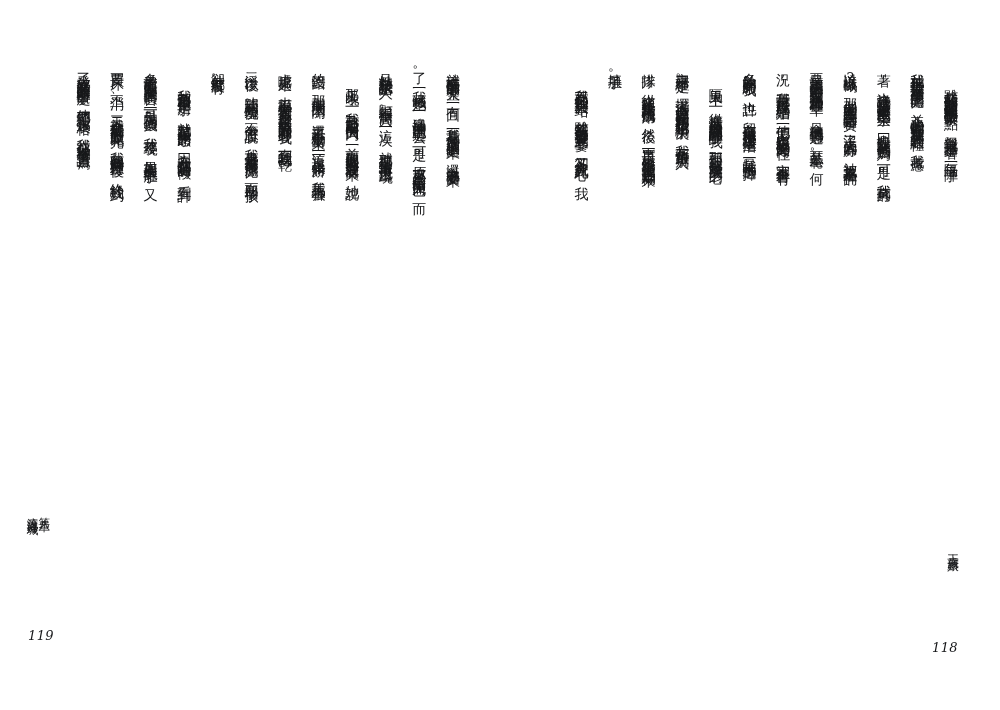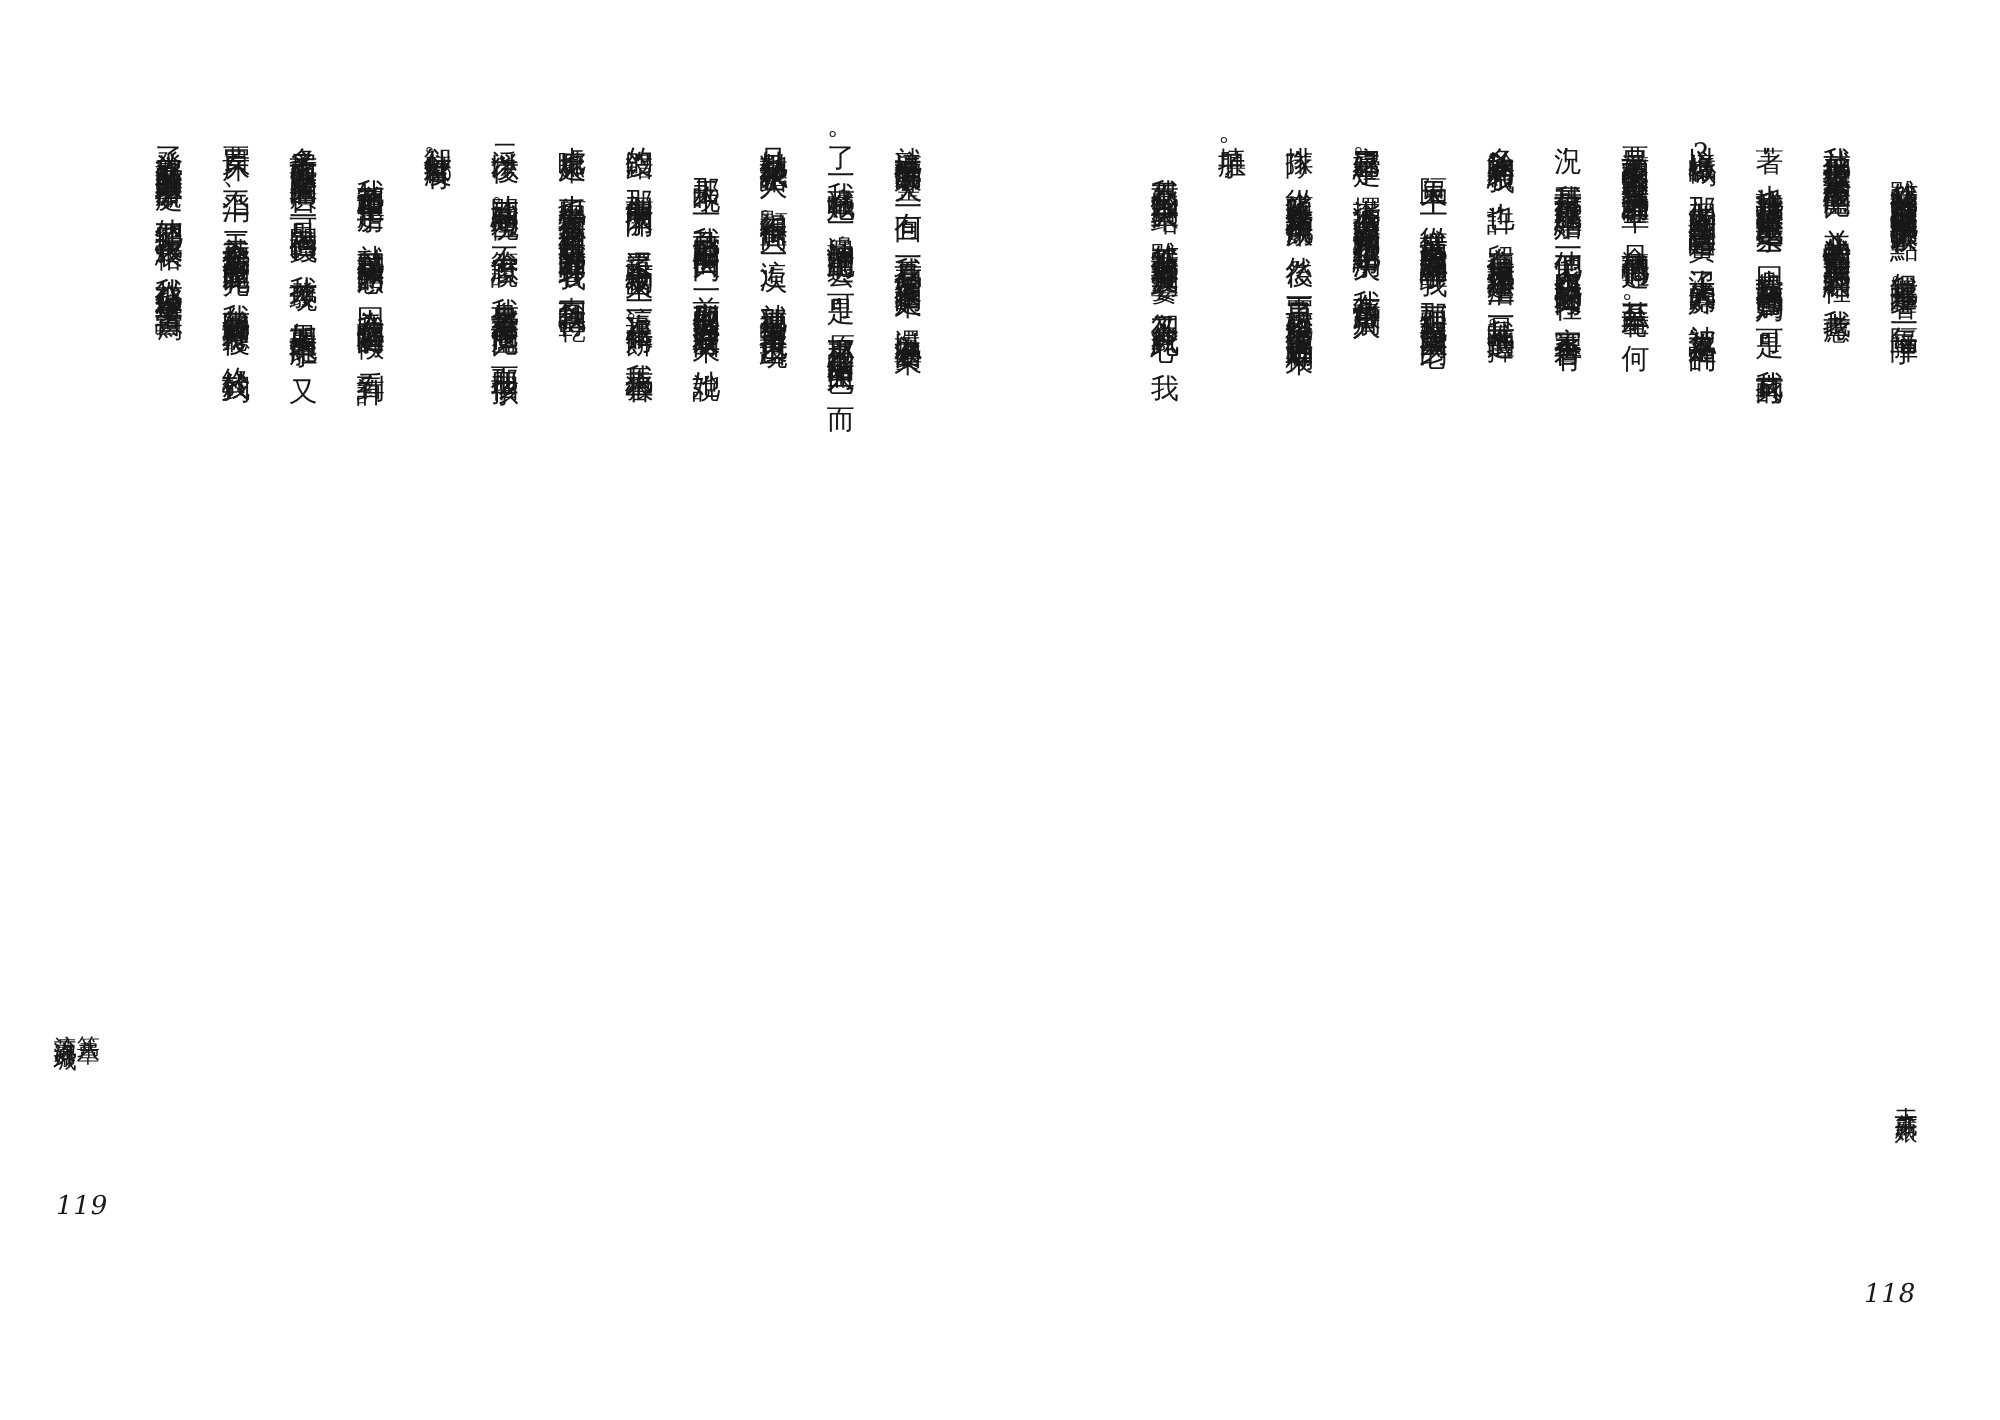--- a/index.html
+++ b/index.html
@@ -94,21 +94,21 @@
   
   .folio {
     position: absolute;
     font-family: "DejaVu Serif", "Liberation Serif", serif;
     font-style: italic;
     font-size: 13px;
     letter-spacing: 0.4px;
     color: #17181a;
   }
   .page.right .folio { right: 42px; top: 640px; }
-  .page.left  .folio { left: 28px;  top: 596px; }
+  .page.left  .folio { left: 28px;  top: 628px; }
 
   
   .gutter {
     position: absolute;
     left: 500px;
     top: 0;
     width: 1px;
     height: 710px;
     background: transparent;
   }

